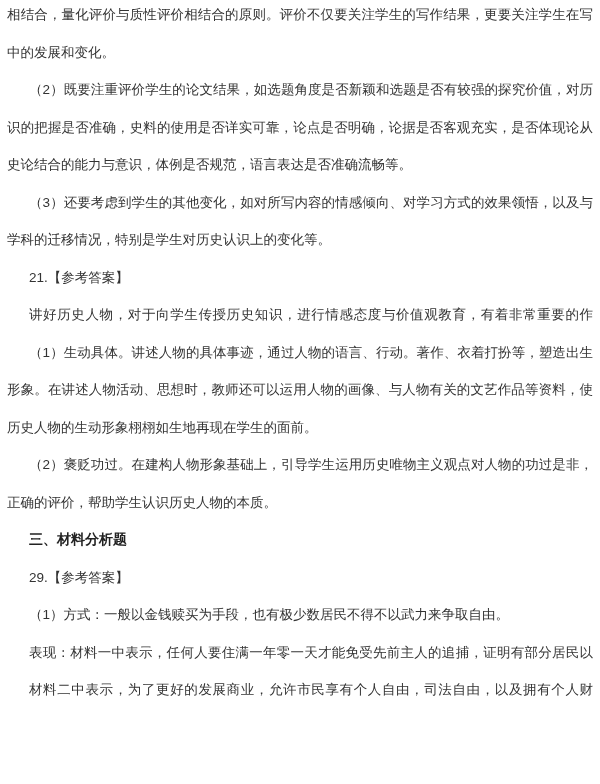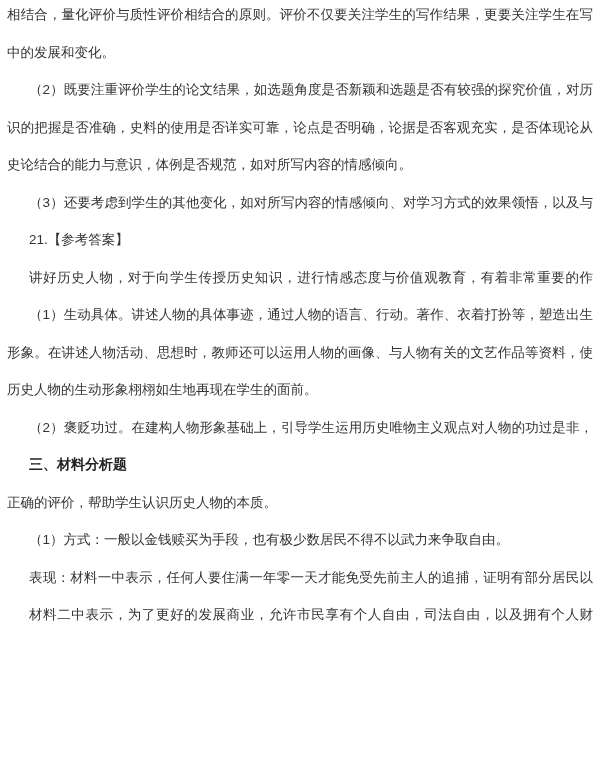--- a/index.html
+++ b/index.html
@@ -28,26 +28,28 @@
   .bold   { font-weight: bold; color: #222222; font-size: 14px; }
 </style>
 </head>
 <body>
 
 <div class="page">
   <div class="line flush">相结合，量化评价与质性评价相结合的原则。评价不仅要关注学生的写作结果，更要关注学生在写作过程</div>
   <div class="line">中的发展和变化。</div>
   <div class="line indent flush">（2）既要注重评价学生的论文结果，如选题角度是否新颖和选题是否有较强的探究价值，对历史知</div>
   <div class="line flush">识的把握是否准确，史料的使用是否详实可靠，论点是否明确，论据是否客观充实，是否体现论从史出，</div>
-  <div class="line">史论结合的能力与意识，体例是否规范，如对所写内容的情感倾向。</div>
+  <div class="line">史论结合的能力与意识，体例是否规范，语言表达是否准确流畅等。</div>
   <div class="line indent flush">（3）还要考虑到学生的其他变化，如对所写内容的情感倾向、对学习方式的效果领悟，以及与相关</div>
+  <div class="line">学科的迁移情况，特别是学生对历史认识上的变化等。</div>
   <div class="line indent">21.【参考答案】</div>
   <div class="line indent flush">讲好历史人物，对于向学生传授历史知识，进行情感态度与价值观教育，有着非常重要的作用。讲历</div>
   <div class="line indent flush">（1）生动具体。讲述人物的具体事迹，通过人物的语言、行动。著作、衣着打扮等，塑造出生动的</div>
   <div class="line flush">形象。在讲述人物活动、思想时，教师还可以运用人物的画像、与人物有关的文艺作品等资料，使一个个</div>
   <div class="line">历史人物的生动形象栩栩如生地再现在学生的面前。</div>
   <div class="line indent flush">（2）褒贬功过。在建构人物形象基础上，引导学生运用历史唯物主义观点对人物的功过是非，做出</div>
+  <div class="line">正确的评价，帮助学生认识历史人物的本质。</div>
   <div class="line indent bold">三、材料分析题</div>
-  <div class="line">正确的评价，帮助学生认识历史人物的本质。</div>
+  <div class="line indent">29.【参考答案】</div>
   <div class="line indent">（1）方式：一般以金钱赎买为手段，也有极少数居民不得不以武力来争取自由。</div>
   <div class="line indent flush">表现：材料一中表示，任何人要住满一年零一天才能免受先前主人的追捕，证明有部分居民以武力对</div>
   <div class="line indent flush">材料二中表示，为了更好的发展商业，允许市民享有个人自由，司法自由，以及拥有个人财产，都表</div>
 </div>
 
 </body></html>

